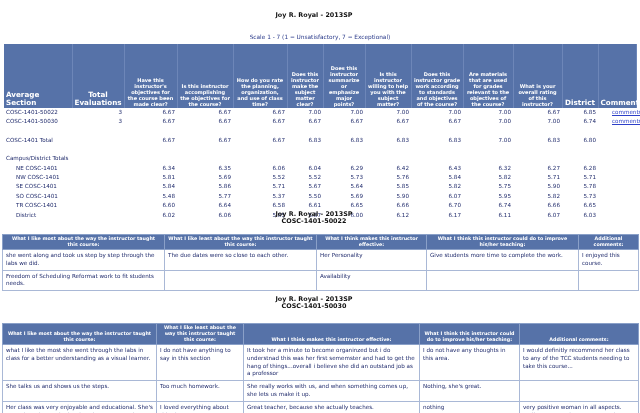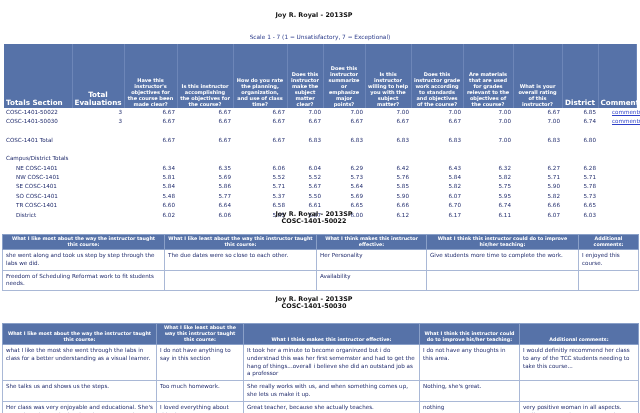--- a/index.html
+++ b/index.html
@@ -40,21 +40,21 @@
       <col style="width:42px">
       <col style="width:46px">
       <col style="width:52px">
       <col style="width:50px">
       <col style="width:49px">
       <col style="width:36px">
       <col style="width:38px">
   </colgroup>
   <thead>
     <tr style="height:64px">
-      <th class="big left">Totals Section</th>
+      <th class="big left">Average Section</th>
       <th class="big">Total Evaluations</th>
       <th>Have this instructor's objectives for the course been made clear?</th>
       <th>Is this instructor accomplishing the objectives for the course?</th>
       <th>How do you rate the planning, organization, and use of class time?</th>
       <th>Does this instructor make the subject matter clear?</th>
       <th>Does this instructor summarize or emphasize major points?</th>
       <th>Is this instructor willing to help you with the subject matter?</th>
       <th>Does this instructor grade work according to standards and objectives of the course?</th>
       <th>Are materials that are used for grades relevant to the objectives of the course?</th>
       <th>What is your overall rating of this instructor?</th>

